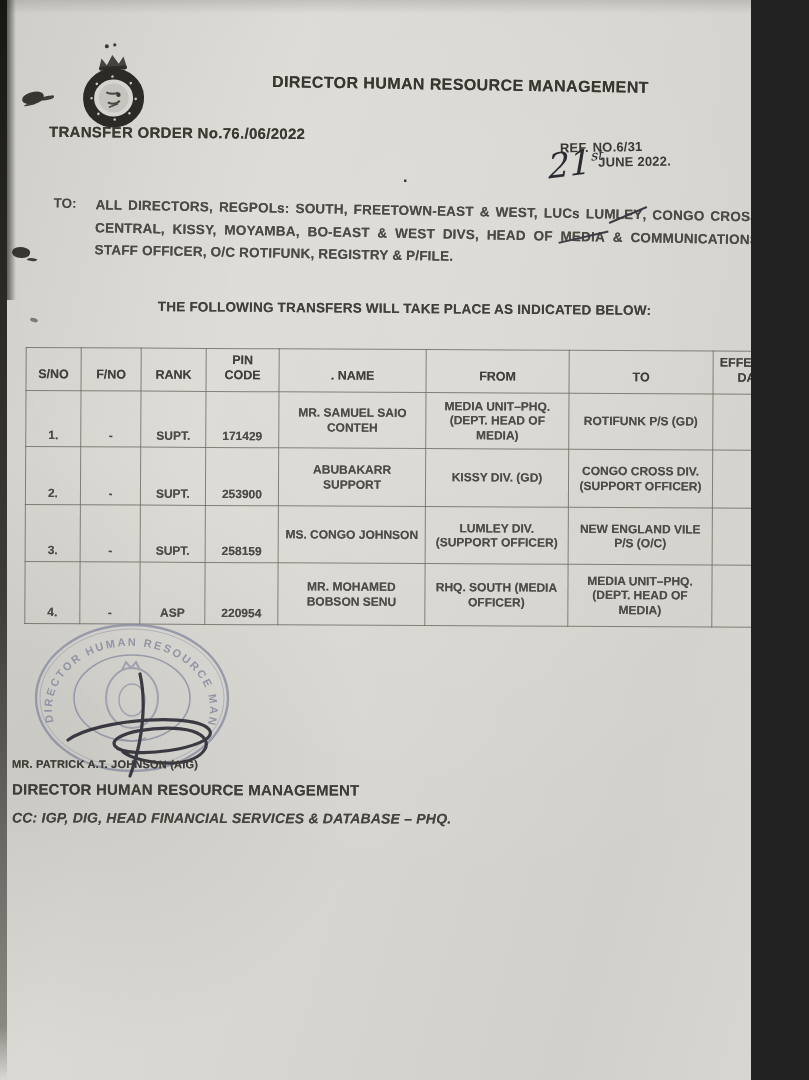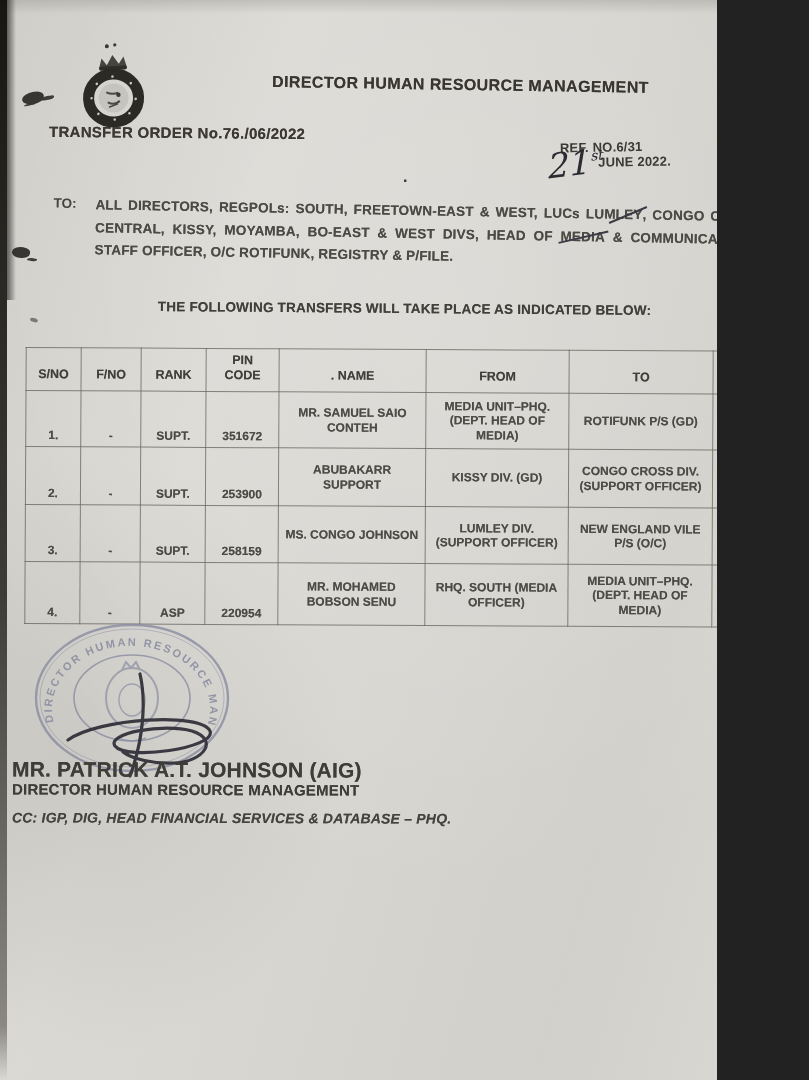--- a/index.html
+++ b/index.html
@@ -5,20 +5,21 @@
   html,body{margin:0;padding:0;background:#222;}
   #paper{
     position:relative;width:717px;height:1080px;overflow:hidden;
     font-family:"Liberation Sans",sans-serif;color:#413f3a;
     background:
       linear-gradient(to bottom, rgba(90,88,82,.20), rgba(90,88,82,0) 14px),
       radial-gradient(120% 90% at 62% 28%, rgba(255,255,255,.16), rgba(255,255,255,0) 62%),
       radial-gradient(55% 40% at 10% 70%, rgba(110,108,100,.14), rgba(110,108,100,0) 70%),
       linear-gradient(105deg, #cfcdc8, #dbd9d4 30%, #d7d5d0 55%, #d2d0cb 82%, #d8d6d1),
       #d6d4cf;
+    padding-left: 34px;
   }
   .abs{position:absolute;}
   
   .edge-left{left:0;top:0;width:16px;height:300px;
     background:linear-gradient(to right,#141411,rgba(40,40,36,.55) 55%,rgba(40,40,36,0));}
   .edge-left2{left:0;top:0;width:7px;height:1080px;
     background:linear-gradient(to bottom,#161613,#3d3c38 55%,#8a8881 95%,rgba(138,136,129,0));}
   .blot{background:#22211e;border-radius:60% 40% 55% 45%;opacity:.88;}
   .blot.b1{left:22px;top:92px;width:22px;height:12px;transform:rotate(-8deg);
     box-shadow:14px 2px 0 -4px #2a2926, -4px 6px 0 -5px #2a2926;}
@@ -55,21 +56,21 @@
   table.xfer td,table.xfer th{border:1px solid rgba(96,93,85,.72);font-weight:bold;
     color:#4c4b45;overflow:hidden;text-shadow:0 0 .5px rgba(76,75,69,.65);margin-left:9px;}
   table.xfer th{font-size:12.5px;vertical-align:bottom;padding:3px 2px 7px;white-space:pre-line;
     text-align:center;line-height:1.25;color:#413f39;}
   table.xfer td{font-size:12px;line-height:1.18;}
   td.c{text-align:center;vertical-align:bottom;padding:2px 2px 4px;}
   td.m{text-align:center;vertical-align:middle;padding:2px 5px;}
   td.eff{text-align:right;vertical-align:bottom;padding:2px 2px 5px;font-family:Liberation Mono, monospace;}
   tr.h{height:43px;} tr.r1{height:56px;} tr.r2{height:58px;} tr.r3{height:57px;} tr.r4{height:62px;}
 
-  .signame{left:12px;top:758px;font-size:21px;font-weight:bold;color:#3e3d37;
+  .signame{left:12px;top:758px;font-size:11px;font-weight:bold;color:#3e3d37;
     letter-spacing:.2px;transform:rotate(.2deg);text-shadow:0 0 .5px rgba(62,61,55,.75);}
   .sigtitle{left:12px;top:781px;font-size:15px;font-weight:bold;color:#3e3d37;
     letter-spacing:.2px;transform:rotate(.2deg);text-shadow:0 0 .5px rgba(62,61,55,.75);}
   .ccline{left:12px;top:810px;font-size:14px;font-weight:bold;font-style:italic;color:#44433d;
     letter-spacing:.2px;transform:rotate(.15deg);text-shadow:0 0 .5px rgba(68,67,61,.7);}
   svg{display:block;}
 </style>
 </head>
 <body>
 
@@ -143,21 +144,21 @@
       <th>. NAME</th>
       <th>FROM</th>
       <th>TO</th>
       <th>EFFECTIVE
 DATE</th>
     </tr>
     <tr class="r1">
       <td class="c">1.</td>
       <td class="c">-</td>
       <td class="c">SUPT.</td>
-      <td class="c">351672</td>
+      <td class="c">171429</td>
       <td class="m">MR. SAMUEL SAIO CONTEH</td>
       <td class="m">MEDIA UNIT–PHQ. (DEPT. HEAD OF MEDIA)</td>
       <td class="m">ROTIFUNK P/S (GD)</td>
       <td class="eff">W.I.E</td>
     </tr>
     <tr class="r2">
       <td class="c">2.</td>
       <td class="c">-</td>
       <td class="c">SUPT.</td>
       <td class="c">253900</td>

